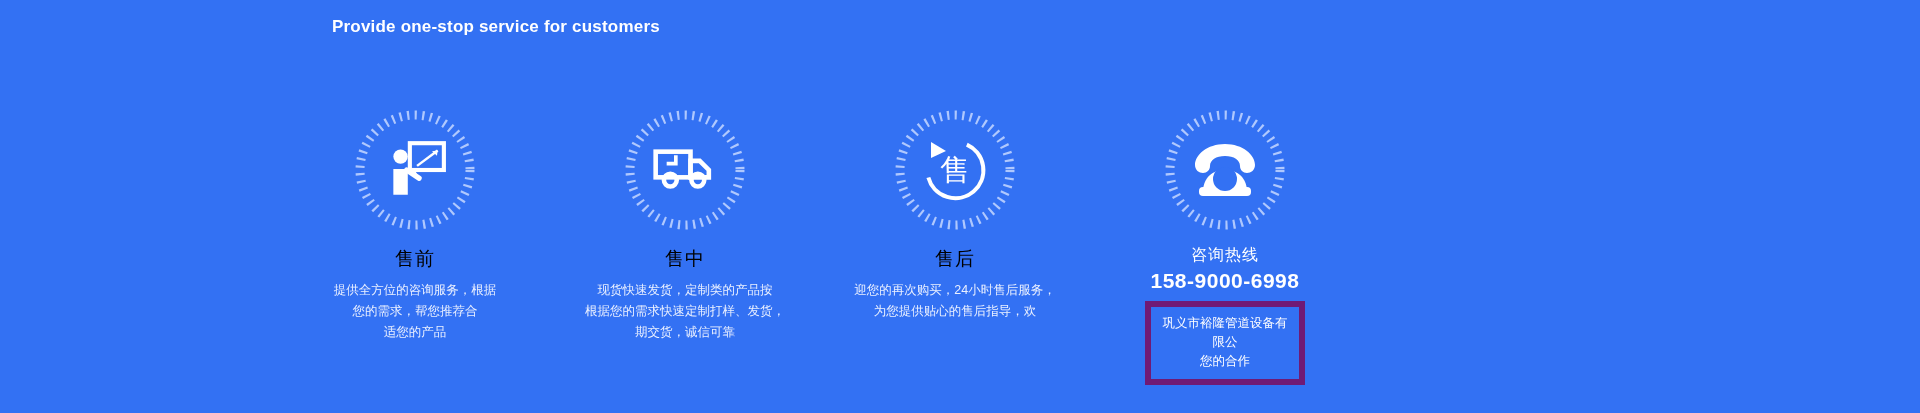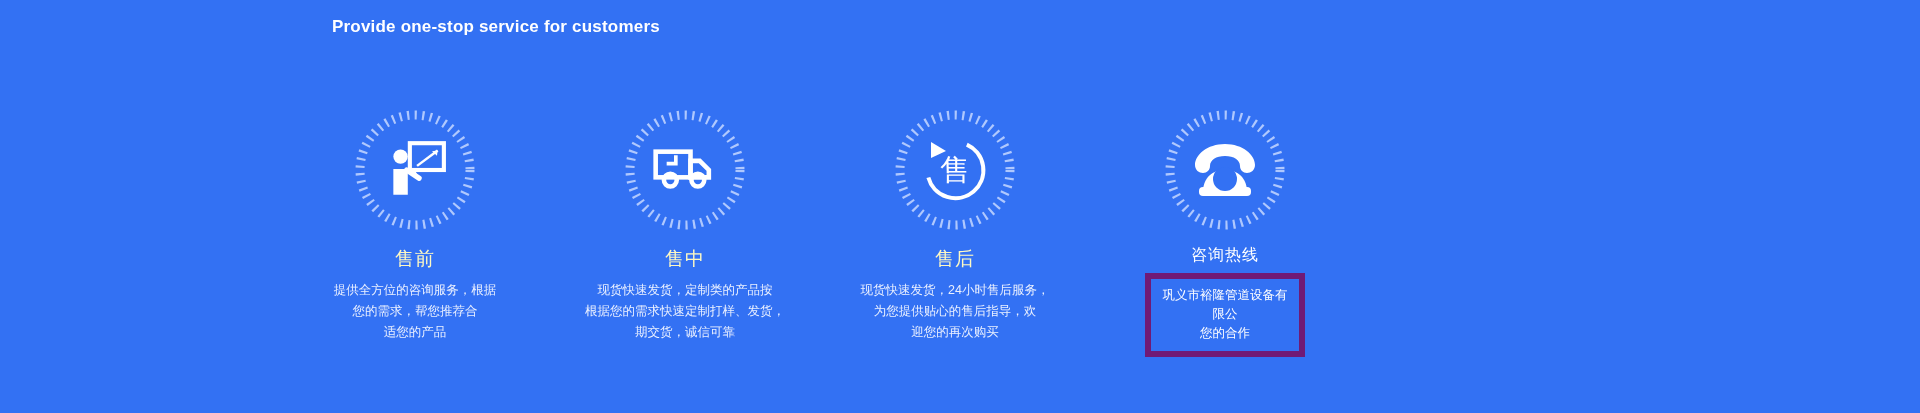--- a/index.html
+++ b/index.html
@@ -90,21 +90,21 @@
     width: 66px;
     height: 66px;
     display: block;
   }
 
   .col-title {
     margin-top: 14px;
     font-size: 19px;
     line-height: 26px;
     font-weight: 400;
-    color: #fef9c3;
+    color: #000000;
     letter-spacing: 1px;
   }
   .col-desc {
     margin-top: 8px;
     font-size: 12.5px;
     line-height: 21px;
     color: #eaf0ff;
     width: 230px;
   }
   .col-desc div { white-space: nowrap; }
@@ -200,40 +200,40 @@
         <div style="position:relative;width:72px;height:72px;">
           <svg viewBox="0 0 72 72" style="position:absolute;left:0;top:0;width:72px;height:72px;">
             <path d="M36 8 a28 28 0 1 1 -21 46" fill="none" stroke="#ffffff" stroke-width="4" transform="rotate(25 36 36)"></path>
             <path d="M12 8 L12 24 L27 17 Z" fill="#ffffff"></path>
           </svg>
           <div style="position:absolute;left:0;top:0;width:72px;height:72px;display:flex;align-items:center;justify-content:center;font-size:30px;line-height:30px;color:#ffffff;">售</div>
         </div>
       </div>
       <div class="col-title">售后</div>
       <div class="col-desc">
-        <div>现货快速发货，24小时售后服务，</div>
+        <div>迎您的再次购买，24小时售后服务，</div>
         <div>为您提供贴心的售后指导，欢</div>
-        <div>迎您的再次购买</div>
       </div>
     </div>
 
     <div class="col">
       <div class="ring-wrap">
         <svg class="ring" viewBox="0 0 124 124">
           <circle cx="62" cy="62" r="55" fill="none" stroke="#c5d7ff" stroke-width="9" stroke-dasharray="2.2 5.4" opacity="0.85"></circle>
         </svg>
         <svg class="icon-svg" viewBox="0 0 72 60" style="width:72px;height:60px;">
           <path d="M36 4 C18 4 6 15 6 25 C6 30 10 33 14 33 C18 33 21 30 21 26 C21 20 27 16 36 16
                    C45 16 51 20 51 26 C51 30 54 33 58 33 C62 33 66 30 66 25 C66 15 54 4 36 4 Z" fill="#ffffff"></path>
           <path d="M14 52 C14 38 23 30 36 30 C49 30 58 38 58 52 Z" fill="#ffffff"></path>
           <rect x="10" y="47" width="52" height="9" rx="4" fill="#ffffff"></rect>
           <circle cx="36" cy="39" r="12" fill="#3371f3"></circle>
         </svg>
       </div>
       <div class="hotline-title">咨询热线</div>
+      <div class="hotline-number">158-9000-6998</div>
       <div class="company-box">
         <div>巩义市裕隆管道设备有限公</div>
         <div>您的合作</div>
       </div>
     </div>
 
   </div>
 </div>
 
 </body></html>

